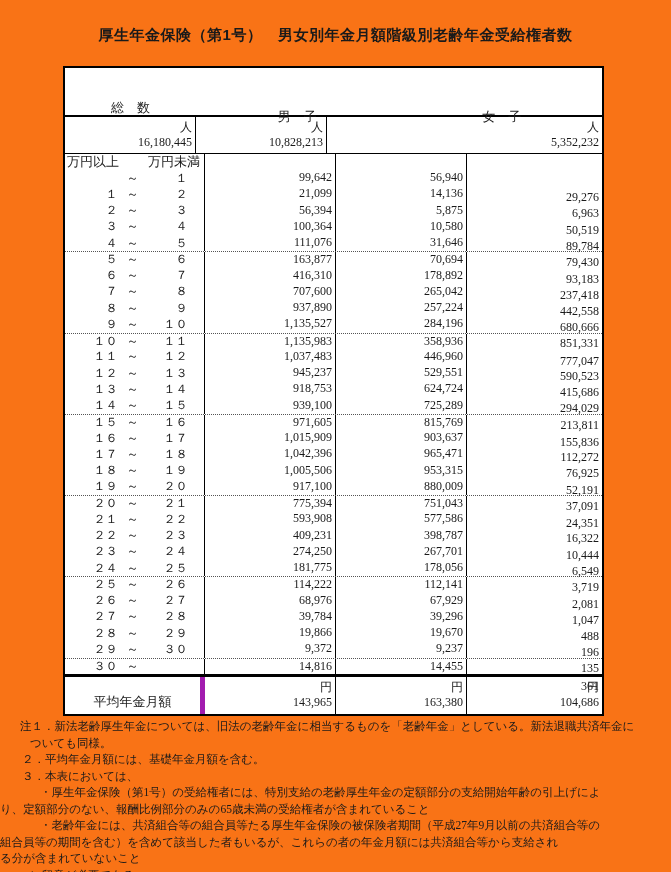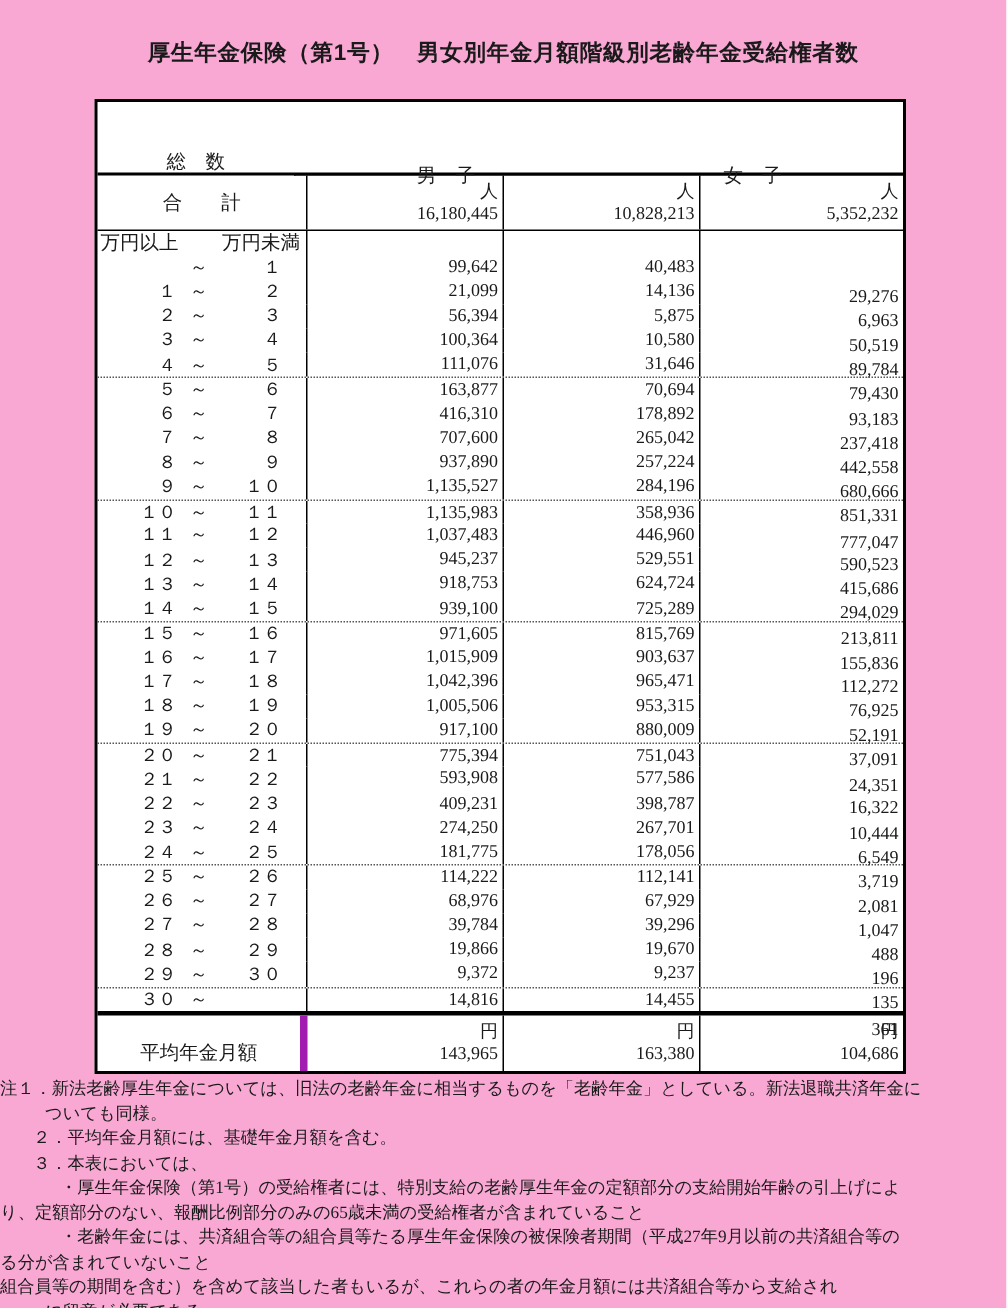--- a/index.html
+++ b/index.html
@@ -1,16 +1,16 @@
 <!DOCTYPE html>
 <html><head>
 <meta charset="utf-8">
 <style>
   html,body{margin:0;padding:0;background:#fff;}
-  .page{position:relative;width:671px;height:872px;background:#f9a8d4;
+  .page{position:relative;width:671px;height:872px;background:#f97316;
         font-family:"Liberation Serif","DejaVu Serif",serif;color:#1a1a1a;overflow:hidden;}
 
   .doc-title{position:absolute;top:26px;left:0;width:100%;text-align:center;
         font-family:"Liberation Sans","DejaVu Sans",sans-serif;font-weight:bold;
         font-size:15px;letter-spacing:0.5px;}
   .doc-subtitle{position:absolute;top:65px;right:66px;font-size:12px;}
 
   .tbl{position:absolute;left:63px;top:66px;width:541px;border:2px solid #000;
        box-sizing:border-box;background:#fff;}
 
@@ -56,21 +56,21 @@
   .c-num.last{flex:1;border-right:none;margin-top:20px;}
 
   
   .avg-row{display:flex;height:37px;border-top:3px solid #000;}
   .a-label{width:140px;border-right:5px solid #a21caf;display:flex;align-items:flex-end;
            justify-content:center;font-size:13px;padding-bottom:3px;box-sizing:border-box;}
 
   
   .notes{position:absolute;left:0;top:718px;width:660px;font-size:11.5px;line-height:16.5px;}
   .note{white-space:nowrap;}
-  .note.lv0{padding-left:0;}
+  .note.lv0{padding-left:20px;}
   .note.lv1{padding-left:22px;}
   .note.lv2{padding-left:30px;}
   .note.lv3{padding-left:40px;}
   .note.lv4{}
 </style>
 </head>
 <body>
 
 <div class="page">
 
@@ -83,21 +83,20 @@
       <div class="h-rest">
         <div class="h-sosu">総　数</div>
         <div class="h-mfbox">
           <div class="h-m">男　子</div>
           <div class="h-f">女　子</div>
         </div>
       </div>
     </div>
 
     <div class="total-row">
-      <div class="t-label">合　　計</div>
       <div class="num2">
         <span>人</span>
         <span>16,180,445</span>
       </div>
       <div class="num2">
         <span>人</span>
         <span>10,828,213</span>
       </div>
       <div class="num2 last">
         <span>人</span>
@@ -116,21 +115,21 @@
     </div>
 
     <div>
         <div class="row">
     <div class="c-range">
       <span class="lo"></span>
       <span class="tl">～</span>
       <span class="hi">１</span>
     </div>
     <div class="c-num">99,642</div>
-    <div class="c-num">40,483</div>
+    <div class="c-num">56,940</div>
     <div class="c-num last">29,276</div>
   </div>
         <div class="row">
     <div class="c-range">
       <span class="lo">１</span>
       <span class="tl">～</span>
       <span class="hi">２</span>
     </div>
     <div class="c-num">21,099</div>
     <div class="c-num">14,136</div>
@@ -447,18 +446,18 @@
   </div>
 
   <div class="notes">
       <div class="note lv0">注１．新法老齢厚生年金については、旧法の老齢年金に相当するものを「老齢年金」としている。新法退職共済年金に</div>
       <div class="note lv2">ついても同様。</div>
       <div class="note lv1">２．平均年金月額には、基礎年金月額を含む。</div>
       <div class="note lv1">３．本表においては、</div>
       <div class="note lv3">・厚生年金保険（第1号）の受給権者には、特別支給の老齢厚生年金の定額部分の支給開始年齢の引上げによ</div>
       <div class="note lv4">り、定額部分のない、報酬比例部分のみの65歳未満の受給権者が含まれていること</div>
       <div class="note lv3">・老齢年金には、共済組合等の組合員等たる厚生年金保険の被保険者期間（平成27年9月以前の共済組合等の</div>
+      <div class="note lv4">組合員等の期間を含む）を含めて該当した者もいるが、これらの者の年金月額には共済組合等から支給され</div>
       <div class="note lv4">る分が含まれていないこと</div>
-      <div class="note lv4">組合員等の期間を含む）を含めて該当した者もいるが、これらの者の年金月額には共済組合等から支給され</div>
       <div class="note lv2">に留意が必要である。</div>
     </div>
 
 </div>
 
 </body></html>

